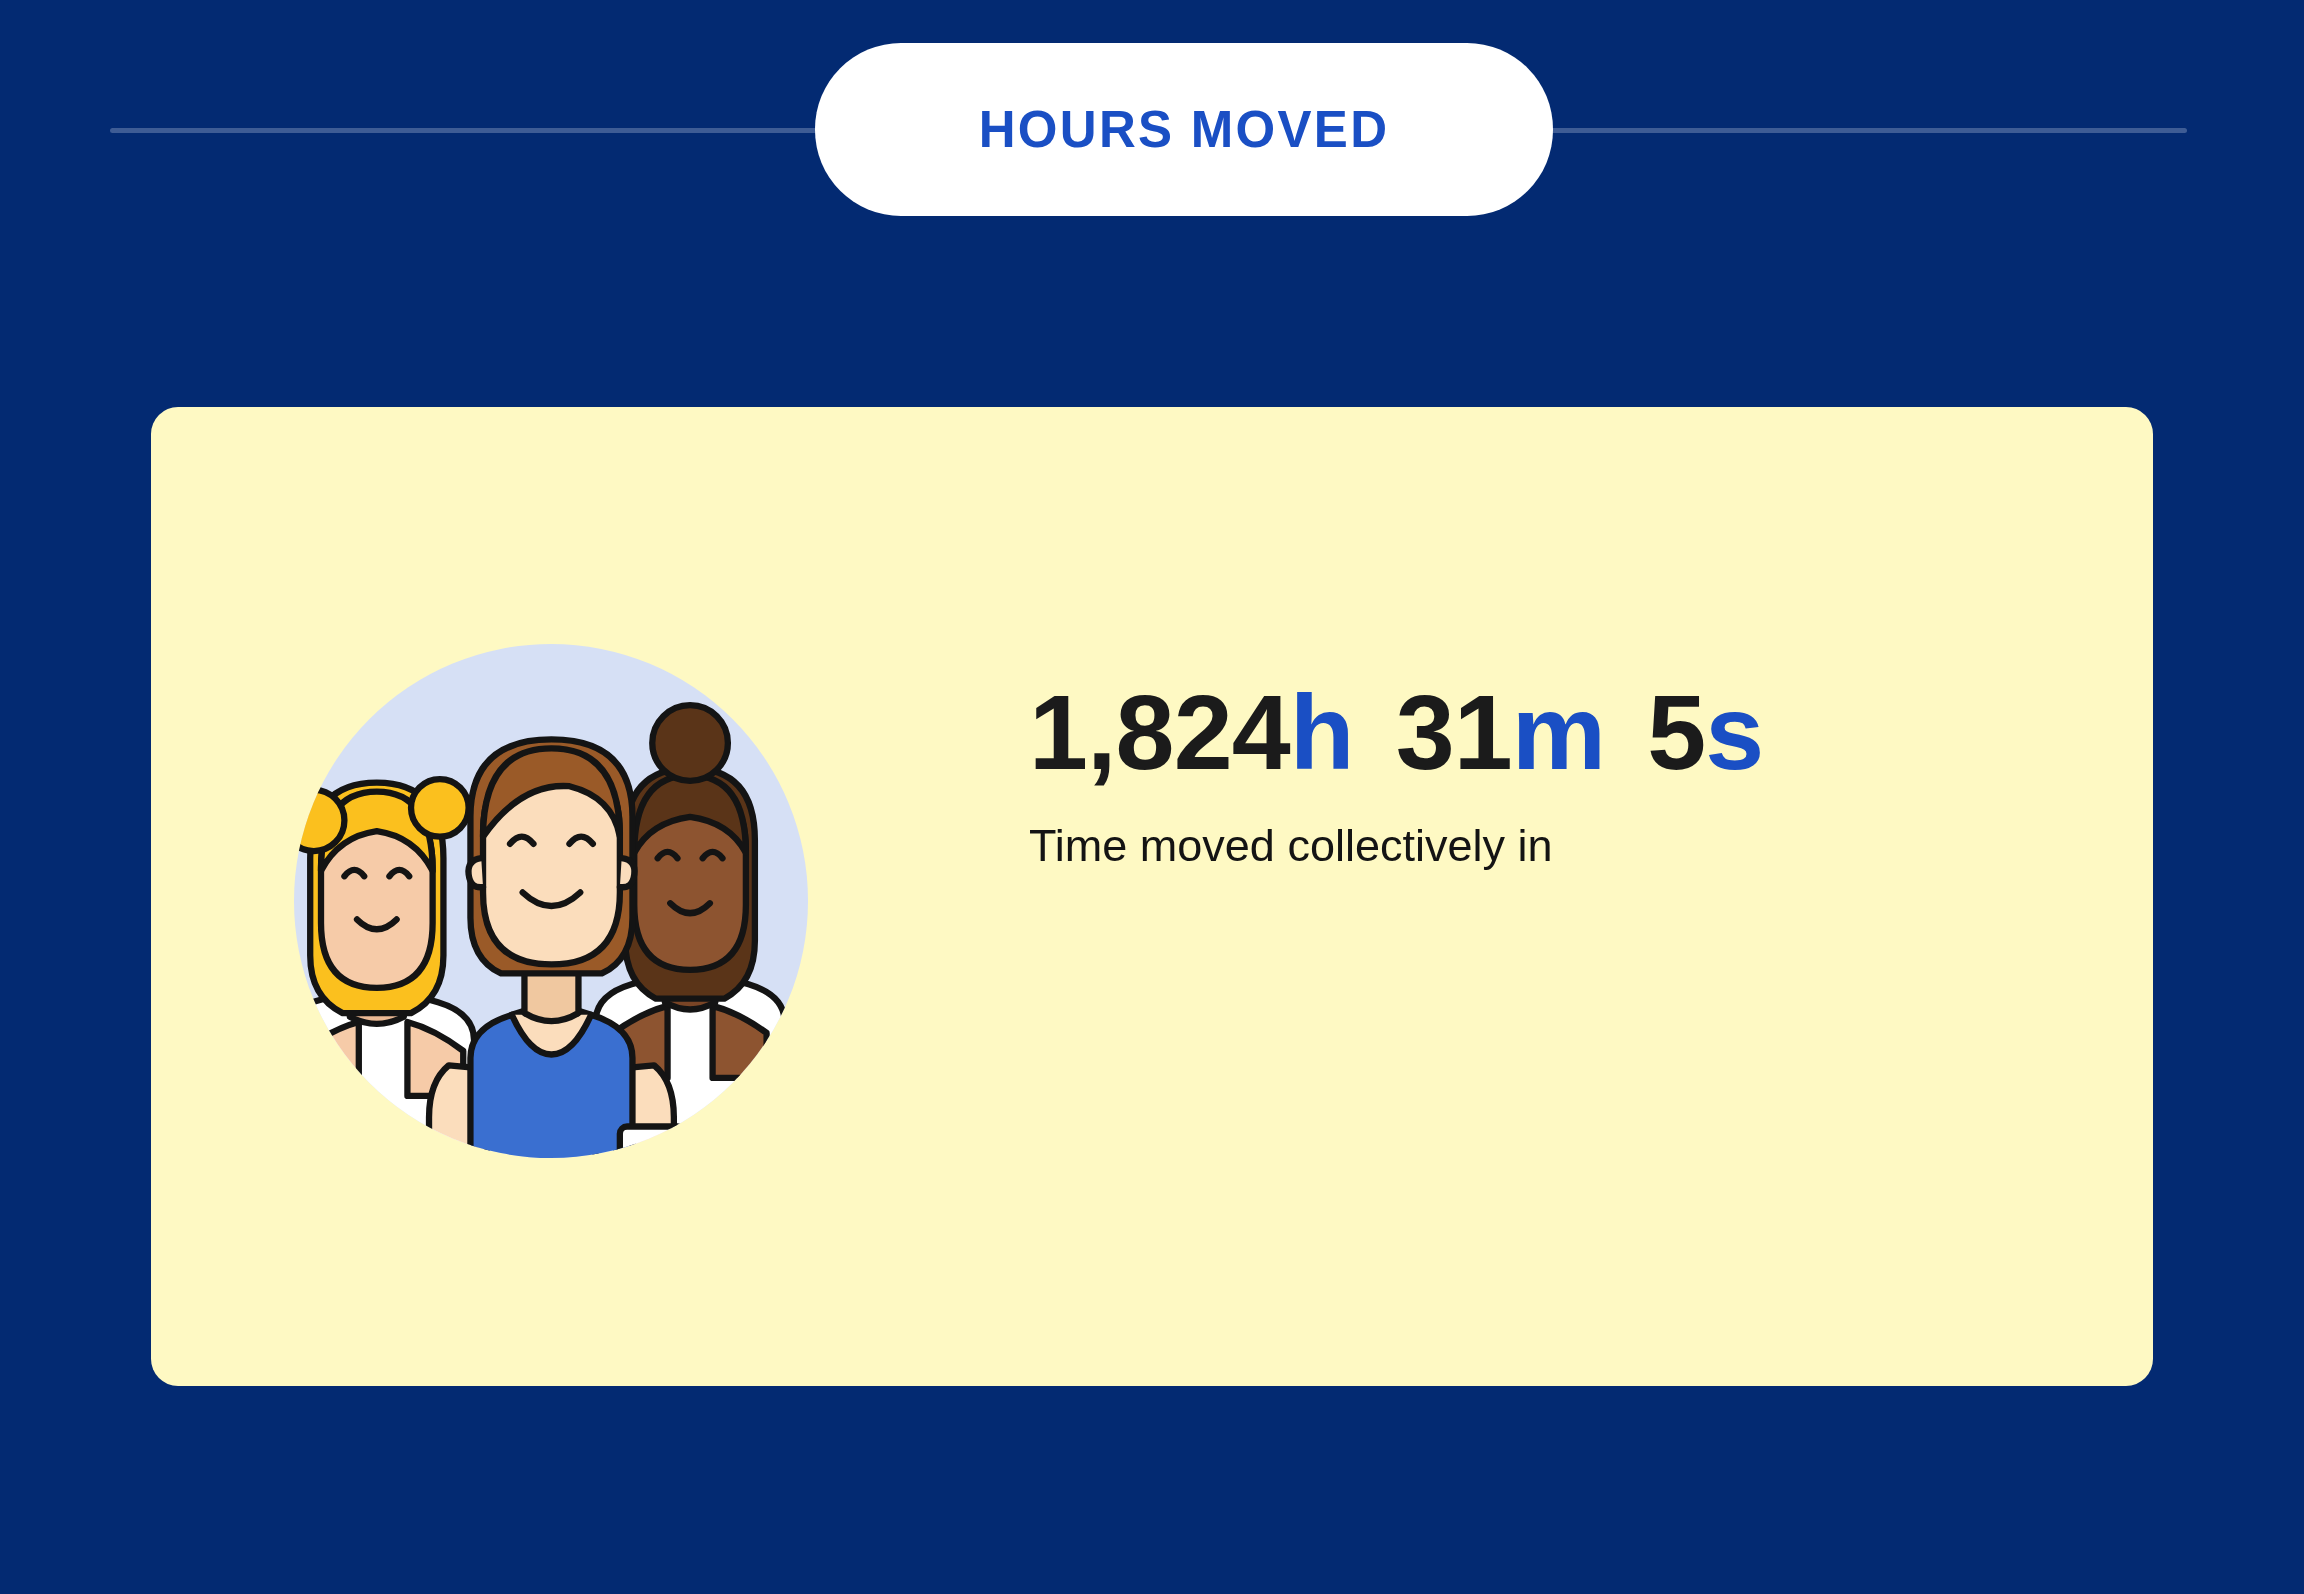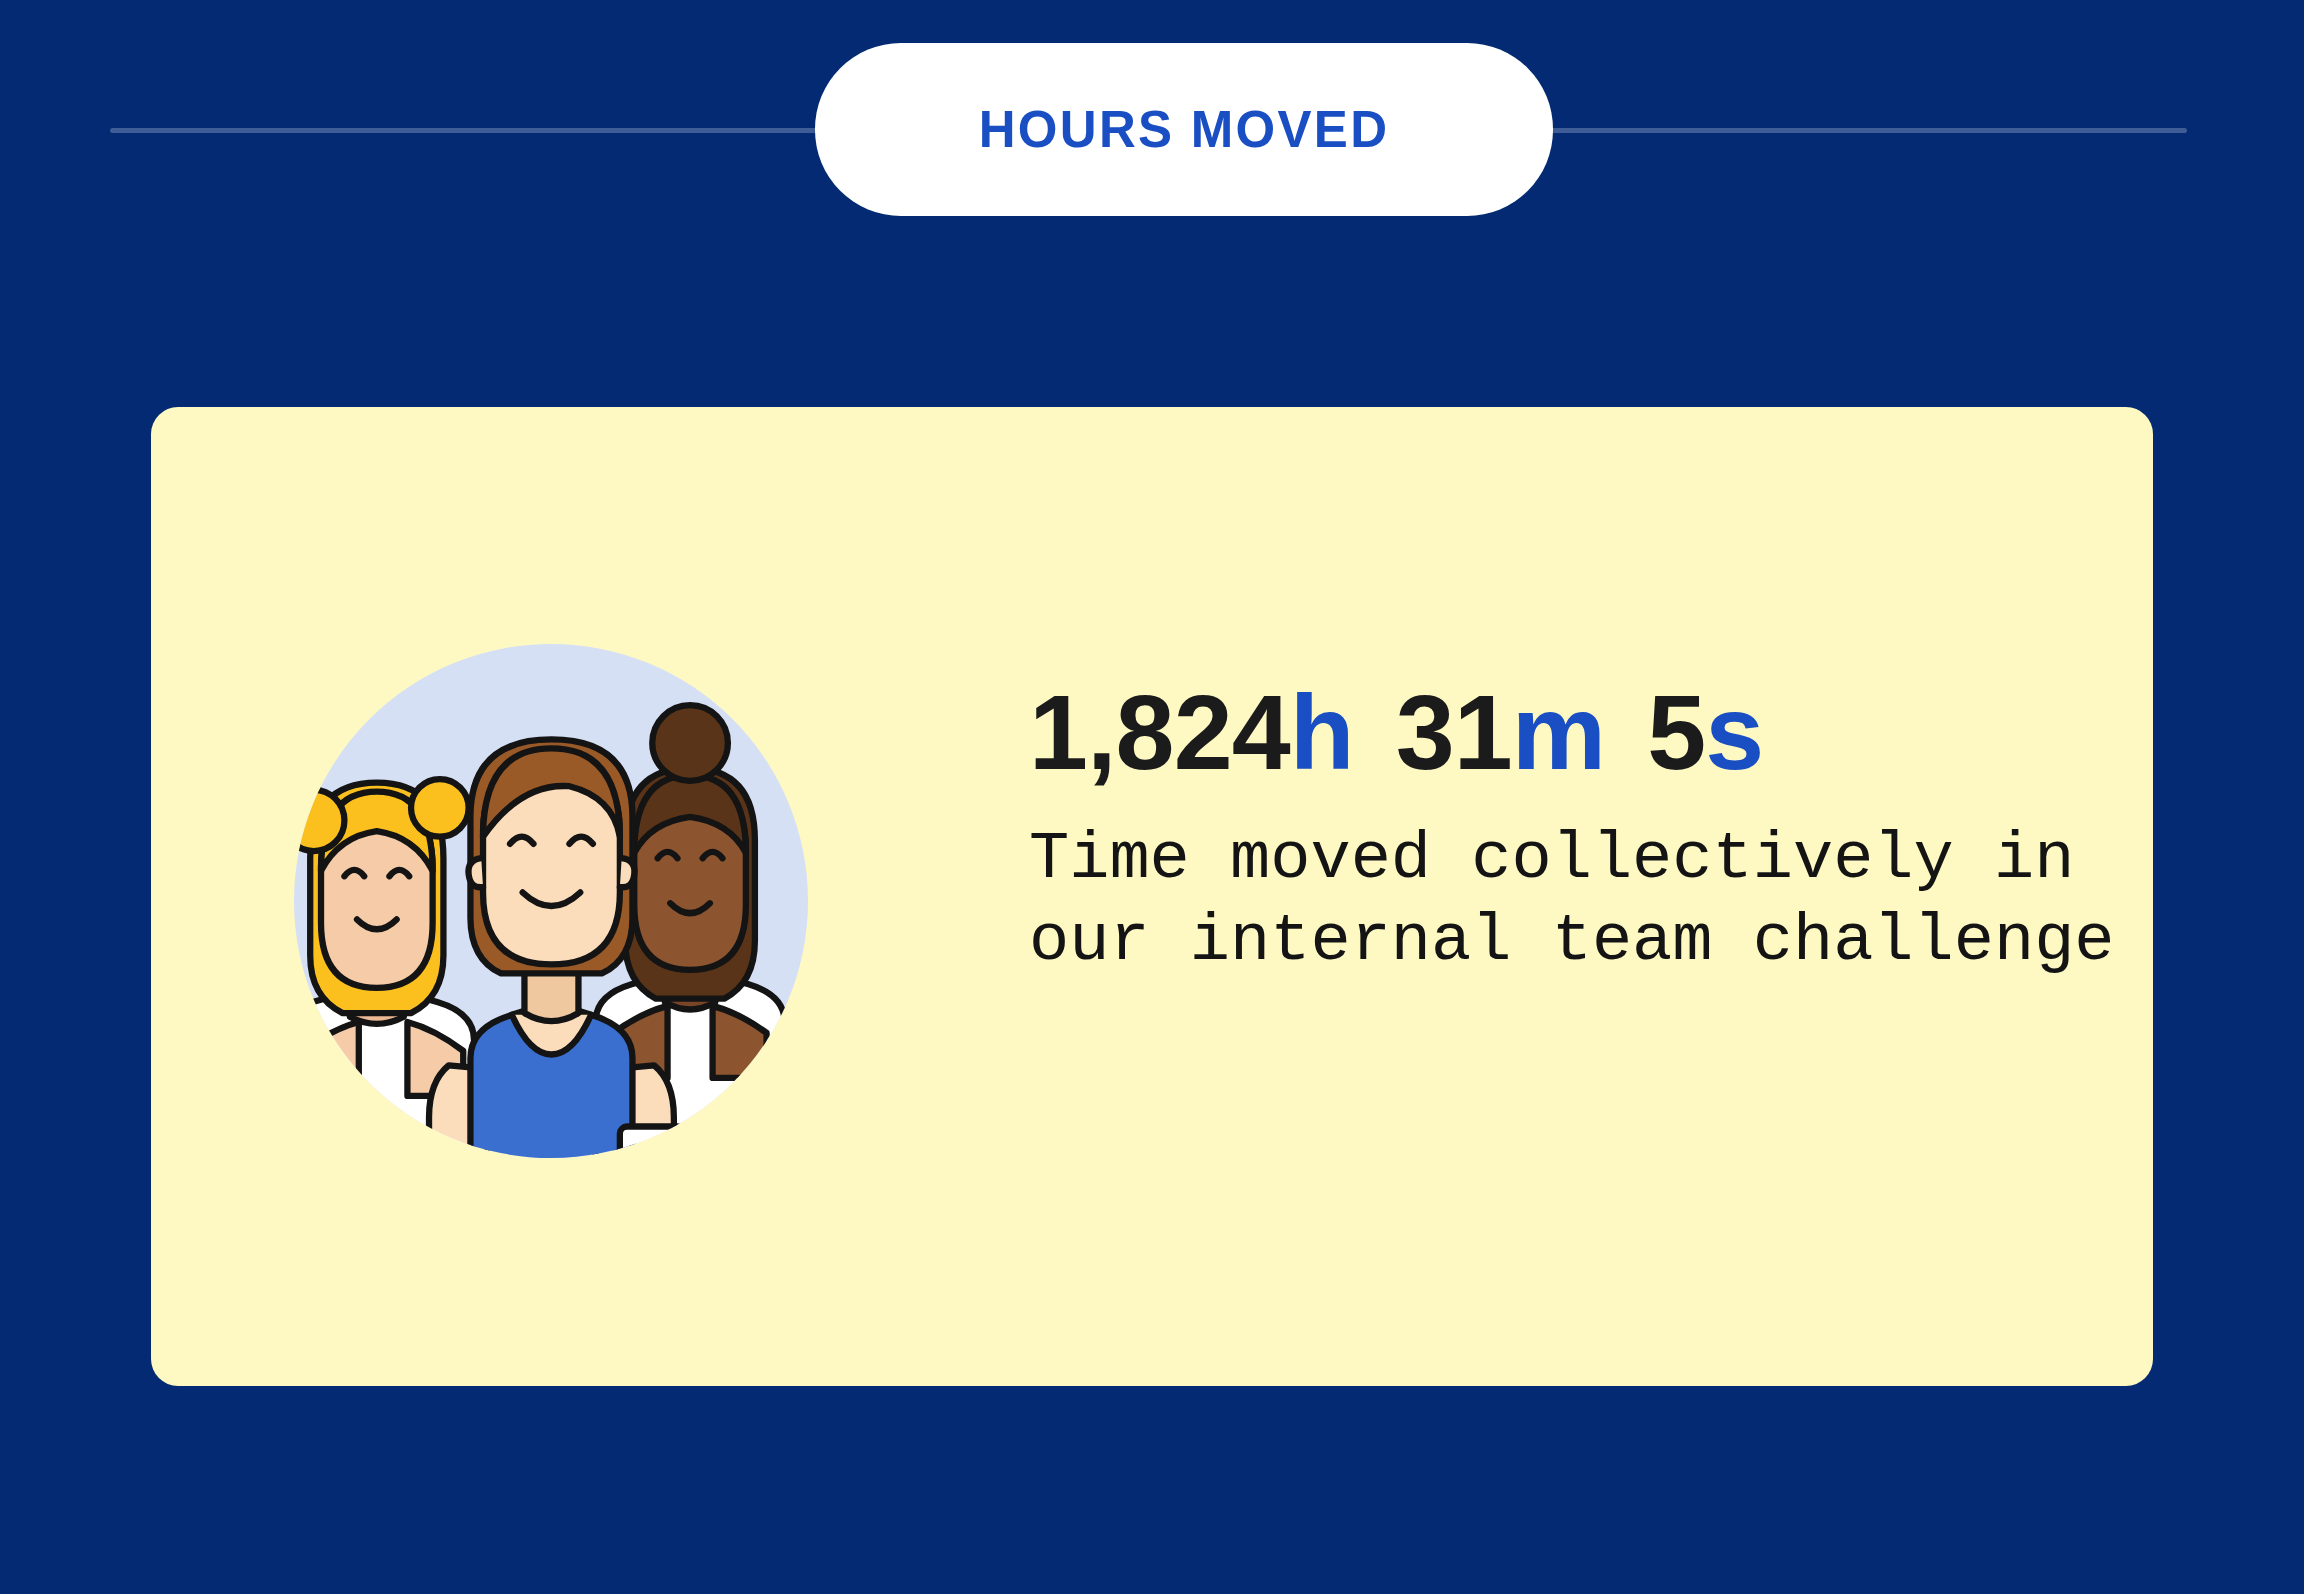--- a/index.html
+++ b/index.html
@@ -95,22 +95,22 @@
     color: #1B1B1B;
     letter-spacing: -0.9px;
     line-height: 1.05;
     white-space: nowrap;
   }
   .stat-value .unit { color: #1A4FC4; }
   .stat-value .gap { letter-spacing: 12.6px; }
 
   .stat-caption {
     margin-top: 31px;
-    font-family: Liberation Mono, monospace;
-    font-size: 67px;
+    font-family: Liberation Sans, sans-serif;
+    font-size: 45px;
     font-weight: normal;
     color: #141414;
     line-height: 1.22;
     white-space: nowrap;
   }
 </style>
 </head>
 <body>
 
 <div class="header-band">
@@ -224,19 +224,18 @@
   </div>
 
   <div class="stat-text">
 
     <div class="stat-value">
       <span>1,824</span><span class="unit">h</span><span class="gap"> </span><span>31</span><span class="unit">m</span><span class="gap"> </span><span>5</span><span class="unit">s</span>
     </div>
 
     <div class="stat-caption">
       <div>Time moved collectively in</div>
-      <div>our internal team challenge</div>
     </div>
 
   </div>
 
 </div>
 
 
 </body></html>

